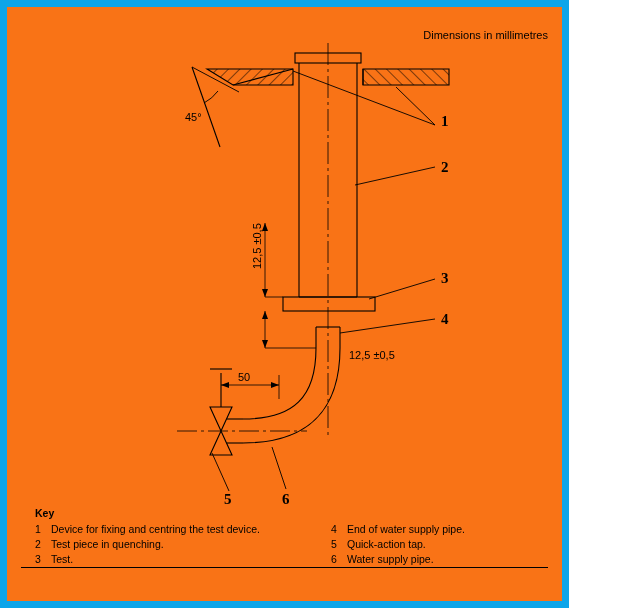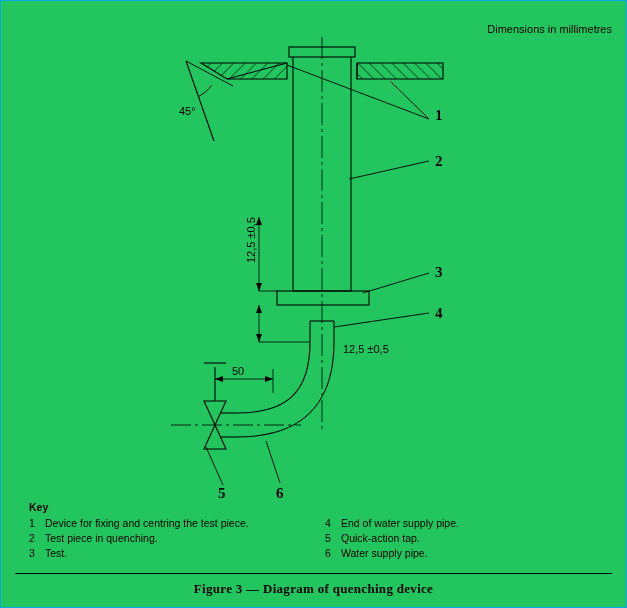--- a/index.html
+++ b/index.html
@@ -5,24 +5,24 @@
   html, body {
     margin: 0;
     padding: 0;
     background: #ffffff;
   }
   body {
     font-family: "Liberation Serif", serif;
   }
   #page {
     position: relative;
-    width: 627px;
+    width: 569px;
     height: 608px;
-    background: #22c55e;
-    border: 1px solid #0ea5e9;
+    background: #f97316;
+    border: 7px solid #0ea5e9;
     box-sizing: border-box;
     overflow: hidden;
   }
   .dim-note {
     position: absolute;
     top: 22px;
     right: 14px;
     font-family: "Liberation Sans", sans-serif;
     font-size: 11px;
     color: #000;
@@ -224,21 +224,21 @@
       <text x="275" y="497">6</text>
     </g>
   </svg>
 
   <div class="key-block">
     <div class="key-title">Key</div>
     <div class="key-cols">
       <div class="key-col left">
         <div class="key-row">
           <div class="key-num">1</div>
-          <div class="key-text">Device for fixing and centring the test piece.</div>
+          <div class="key-text">Device for fixing and centring the test device.</div>
         </div>
         <div class="key-row">
           <div class="key-num">2</div>
           <div class="key-text">Test piece in quenching.</div>
         </div>
         <div class="key-row">
           <div class="key-num">3</div>
           <div class="key-text">Test.</div>
         </div>
       </div>
@@ -253,15 +253,14 @@
         </div>
         <div class="key-row">
           <div class="key-num">6</div>
           <div class="key-text">Water supply pipe.</div>
         </div>
       </div>
     </div>
   </div>
 
   <div class="bottom-rule"></div>
-  <div class="fig-caption">Figure 3 — Diagram of quenching device</div>
 
 </div>
 
 </body></html>

